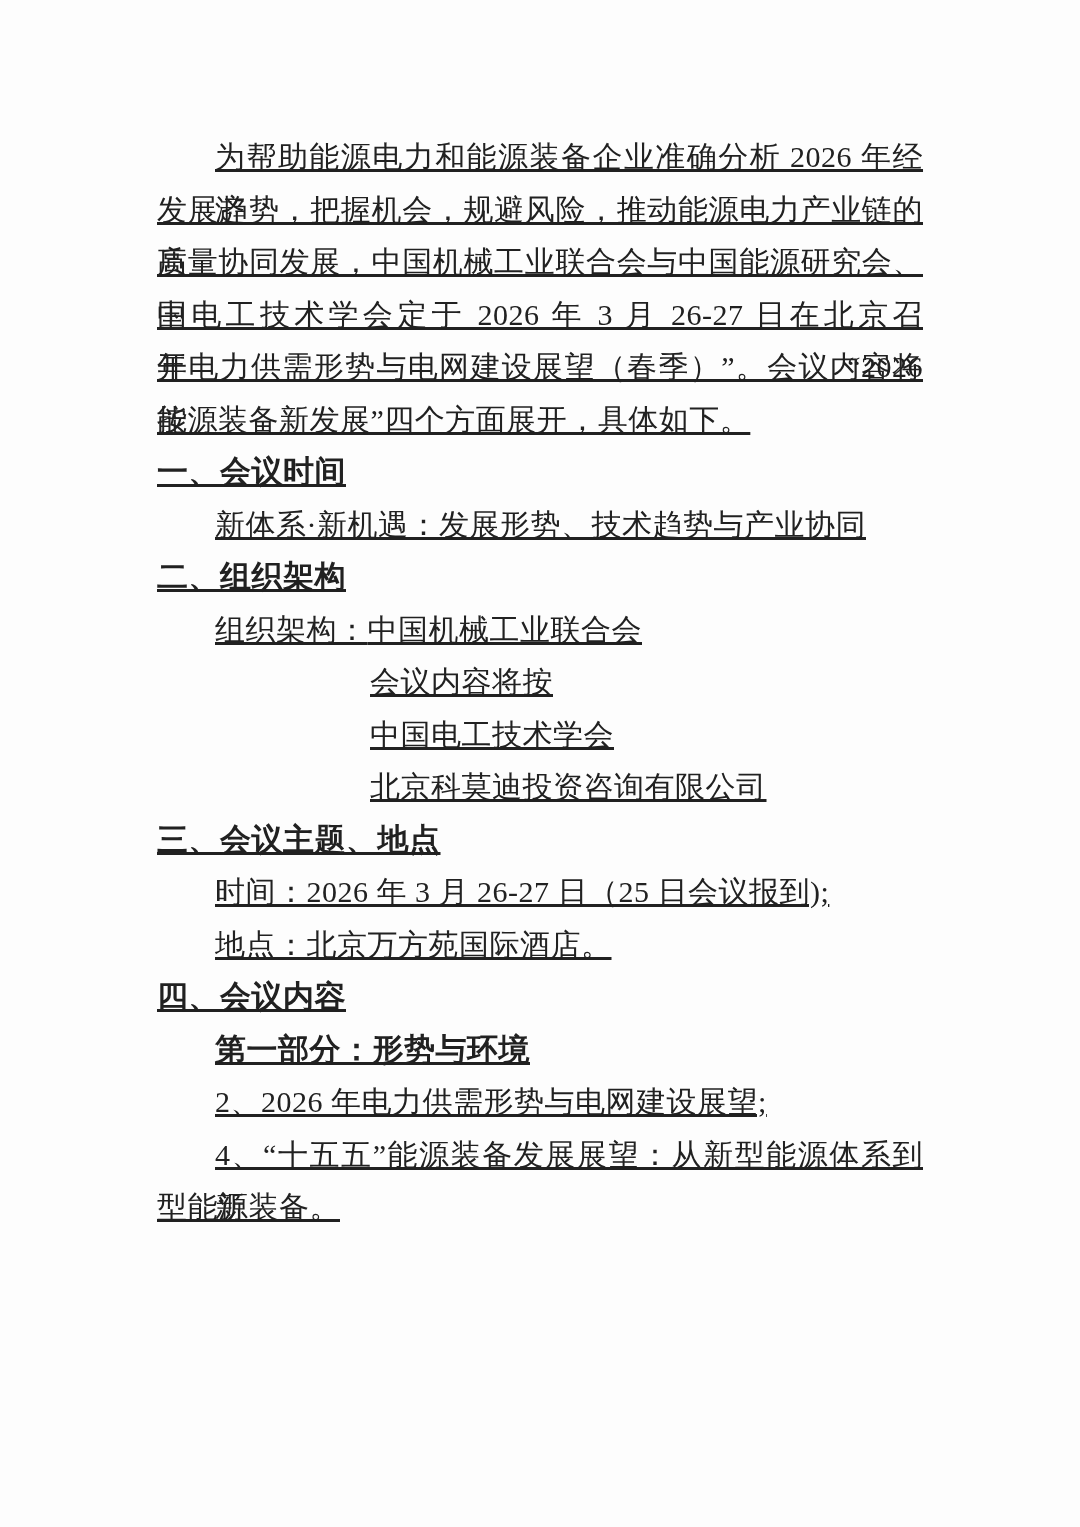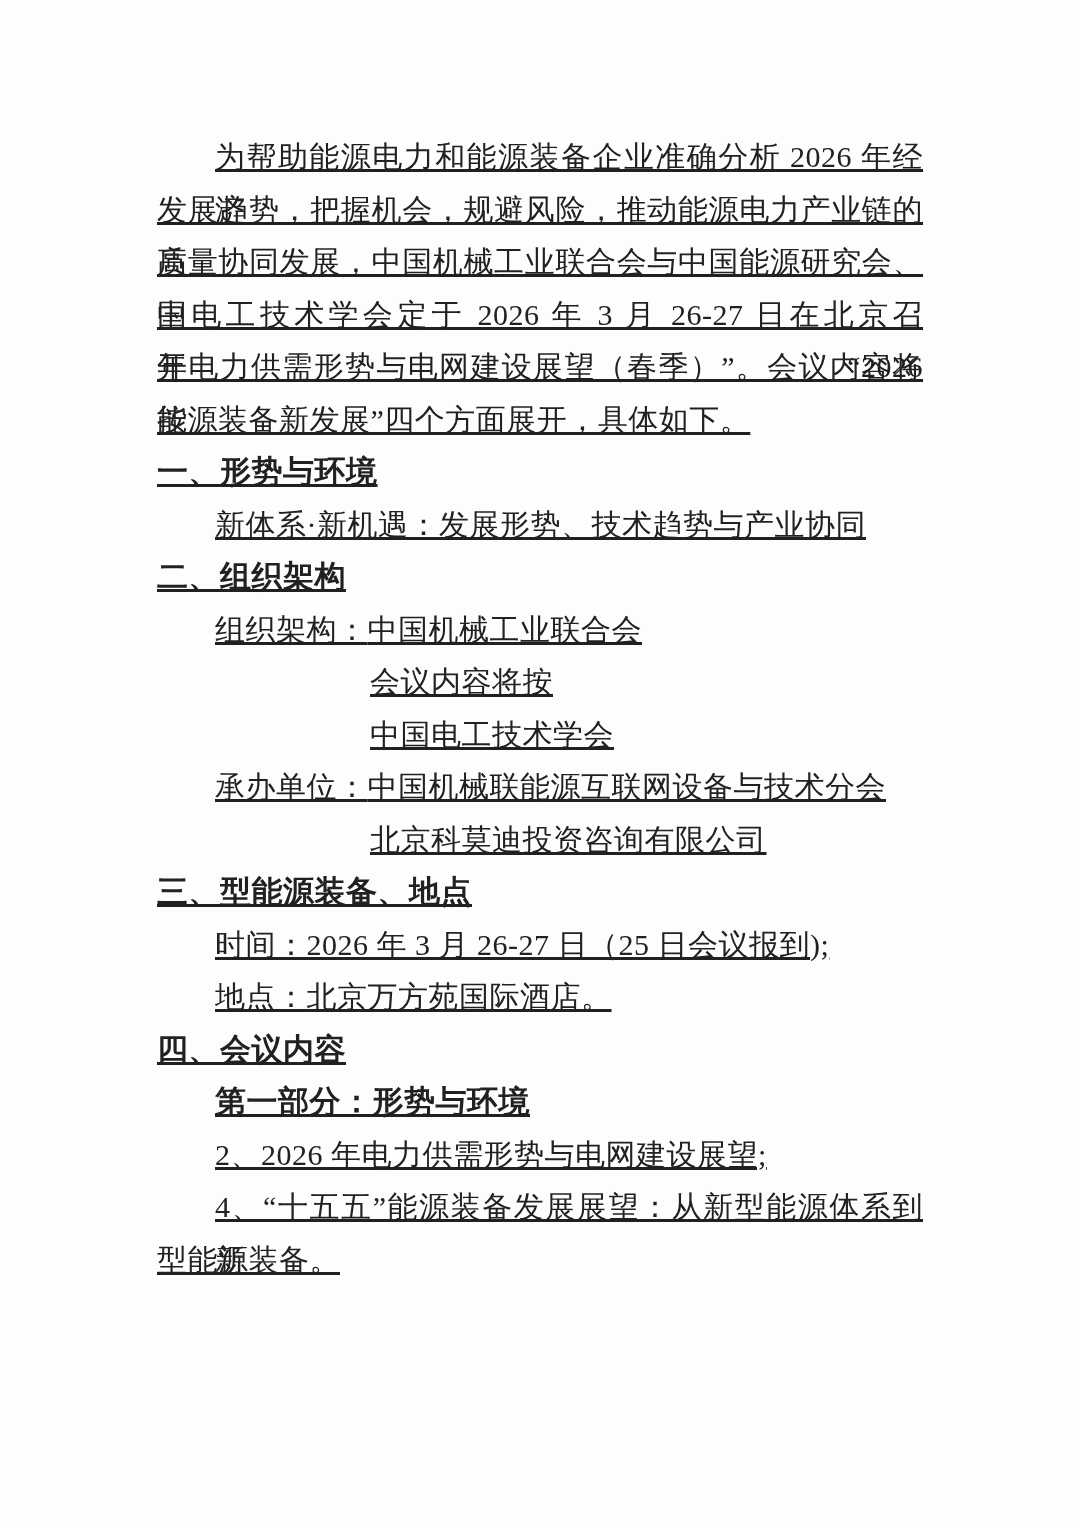--- a/index.html
+++ b/index.html
@@ -48,35 +48,32 @@
 <div class="page">
   <div class="text-block">
 
     <div class="line ind stretch">为帮助能源电力和能源装备企业准确分析 2026 年经济</div>
     <div class="line stretch">发展趋势，把握机会，规避风险，推动能源电力产业链的高</div>
     <div class="line stretch">质量协同发展，中国机械工业联合会与中国能源研究会、中</div>
     <div class="line stretch">国电工技术学会定于 2026 年 3 月 26-27 日在北京召开“2026</div>
     <div class="line stretch">年电力供需形势与电网建设展望（春季）”。会议内容将按</div>
     <div class="line">能源装备新发展”四个方面展开，具体如下。</div>
 
-    <div class="line bold">一、形势与环境</div>
+    <div class="line bold">一、会议时间</div>
     <div class="line ind">新体系·新机遇：发展形势、技术趋势与产业协同</div>
 
     <div class="line bold">二、组织架构</div>
     <div class="line ind">
       <span>组织架构：</span><span>中国机械工业联合会</span>
     </div>
     <div class="line hang">会议内容将按</div>
     <div class="line hang">中国电工技术学会</div>
-    <div class="line ind">
-      <span>承办单位：</span><span>中国机械联能源互联网设备与技术分会</span>
-    </div>
     <div class="line hang">北京科莫迪投资咨询有限公司</div>
 
-    <div class="line bold">三、型能源装备、地点</div>
+    <div class="line bold">三、会议主题、地点</div>
     <div class="line ind">时间：2026 年 3 月 26-27 日（25 日会议报到);</div>
     <div class="line ind">地点：北京万方苑国际酒店。</div>
 
     <div class="line bold">四、会议内容</div>
     <div class="line ind bold">第一部分：形势与环境</div>
     <div class="line ind">2、2026 年电力供需形势与电网建设展望;</div>
     <div class="line ind stretch">4、“十五五”能源装备发展展望：从新型能源体系到新</div>
     <div class="line">型能源装备。</div>
 
   </div>

